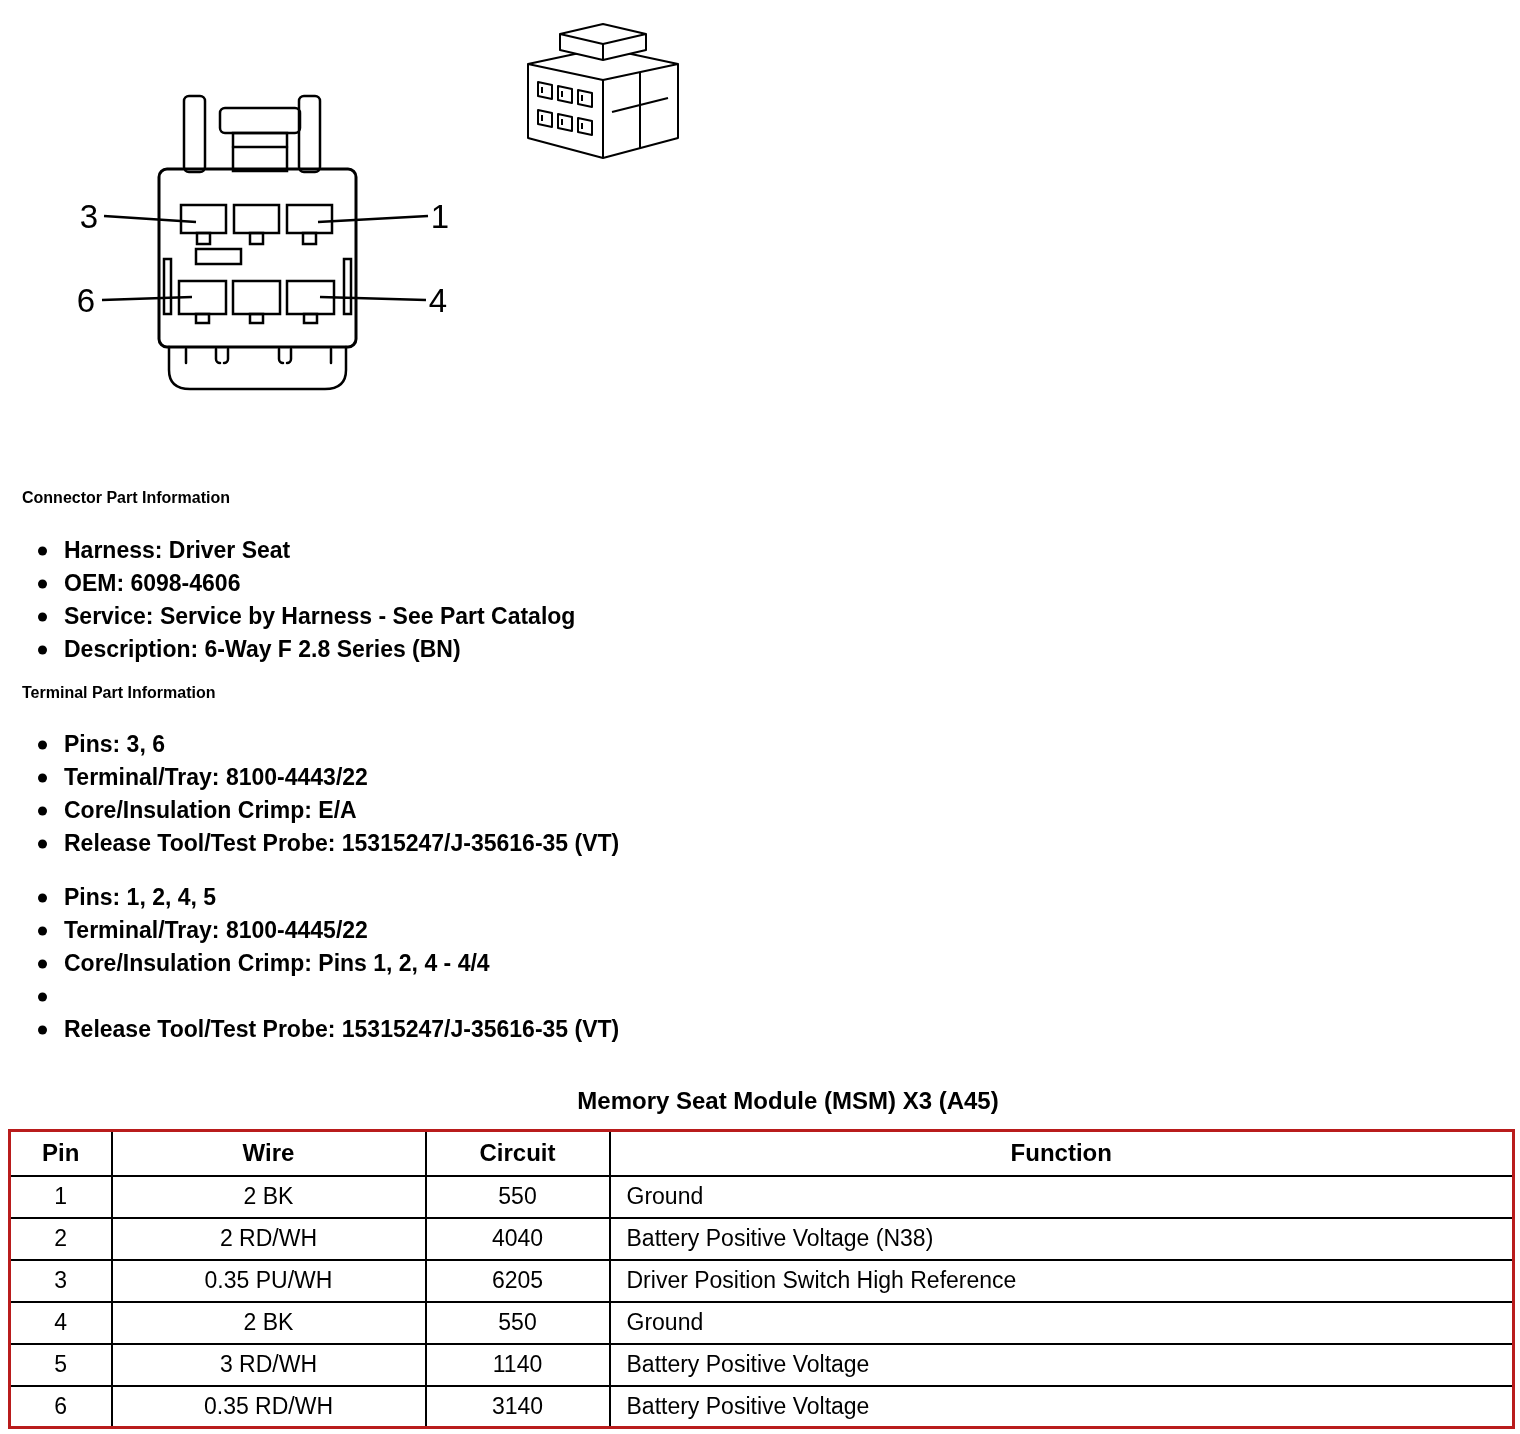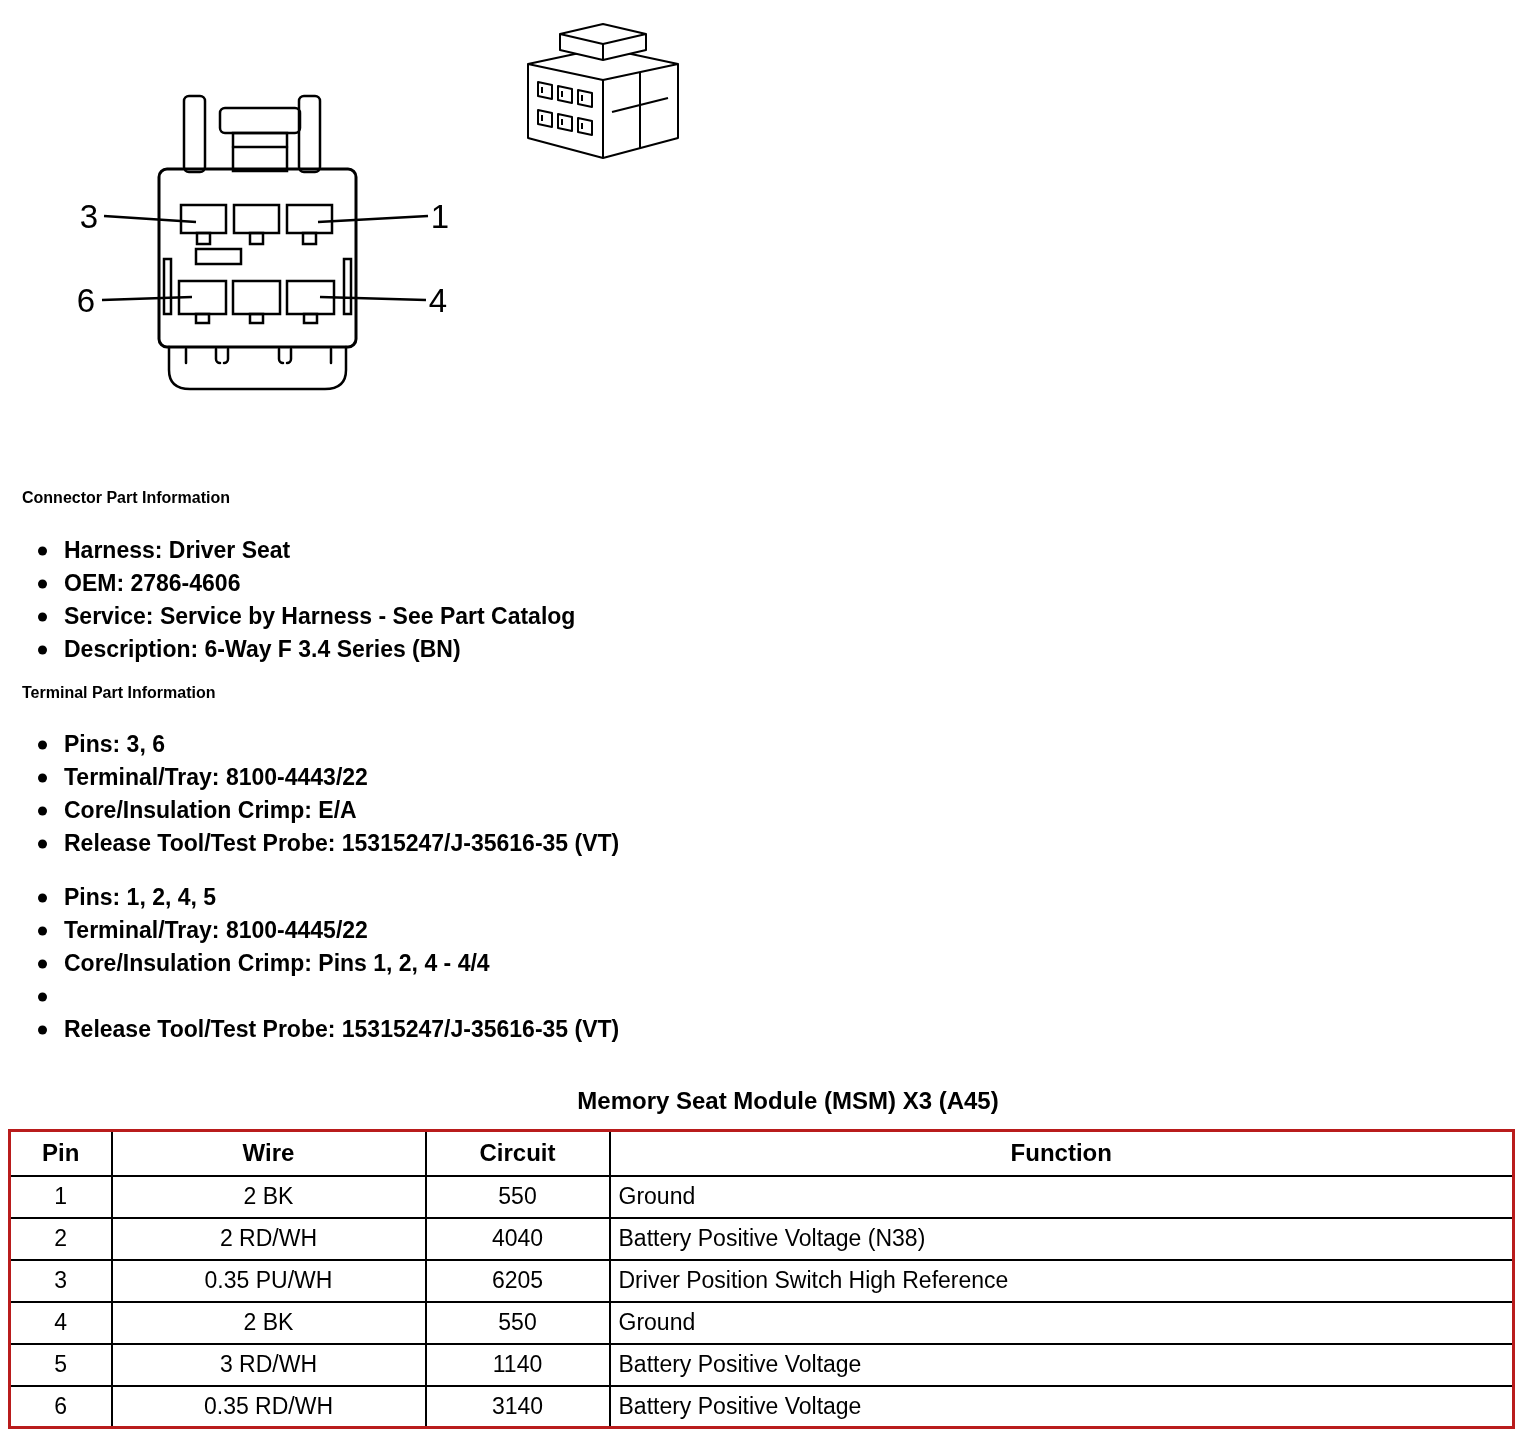--- a/index.html
+++ b/index.html
@@ -73,21 +73,21 @@
     height: 45px;
     font-size: 24px;
     font-weight: bold;
     text-align: center;
   }
   table.pinout td {
     height: 42px;
     font-size: 23px;
     text-align: center;
   }
-  table.pinout td.fn { text-align: left; padding-left: 8px; }
+  table.pinout td.fn { text-align: left; padding-left: 16px; }
 </style>
 </head>
 <body>
 
 <div class="page">
 
   <svg class="svg-diagrams" width="760" height="440" viewBox="0 0 760 440">
 
     <g stroke="#000" fill="none" stroke-width="2.5" stroke-linecap="round">
 
@@ -170,29 +170,29 @@
 
   <h2 class="heading" style="top:481px;">Connector Part Information</h2>
 
   <div class="bullet-list" style="top:534px;">
     <div class="bullet-item">
       <span class="dot"></span>
       <span>Harness: Driver Seat</span>
     </div>
     <div class="bullet-item">
       <span class="dot"></span>
-      <span>OEM: 2786-4606</span>
+      <span>OEM: 6098-4606</span>
     </div>
     <div class="bullet-item">
       <span class="dot"></span>
       <span>Service: Service by Harness - See Part Catalog</span>
     </div>
     <div class="bullet-item">
       <span class="dot"></span>
-      <span>Description: 6-Way F 3.4 Series (BN)</span>
+      <span>Description: 6-Way F 2.8 Series (BN)</span>
     </div>
   </div>
 
   <h2 class="heading" style="top:676px;">Terminal Part Information</h2>
 
   <div class="bullet-list" style="top:728px;">
     <div class="bullet-item">
       <span class="dot"></span>
       <span>Pins: 3, 6</span>
     </div>

